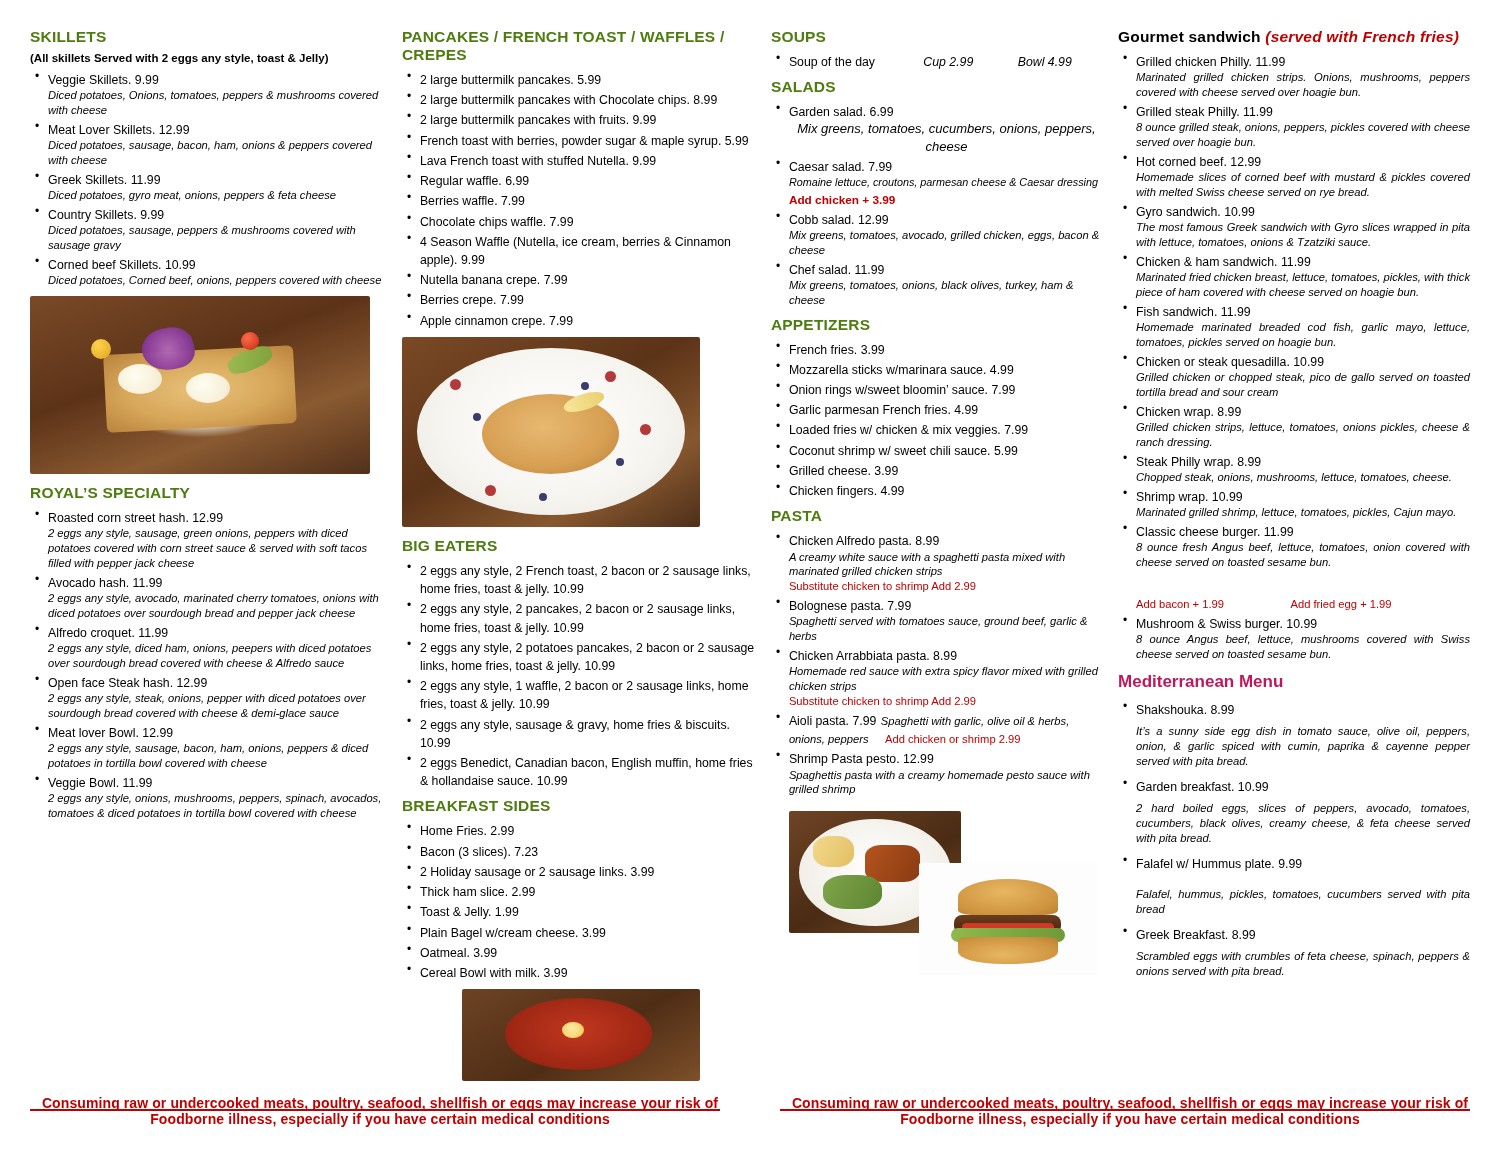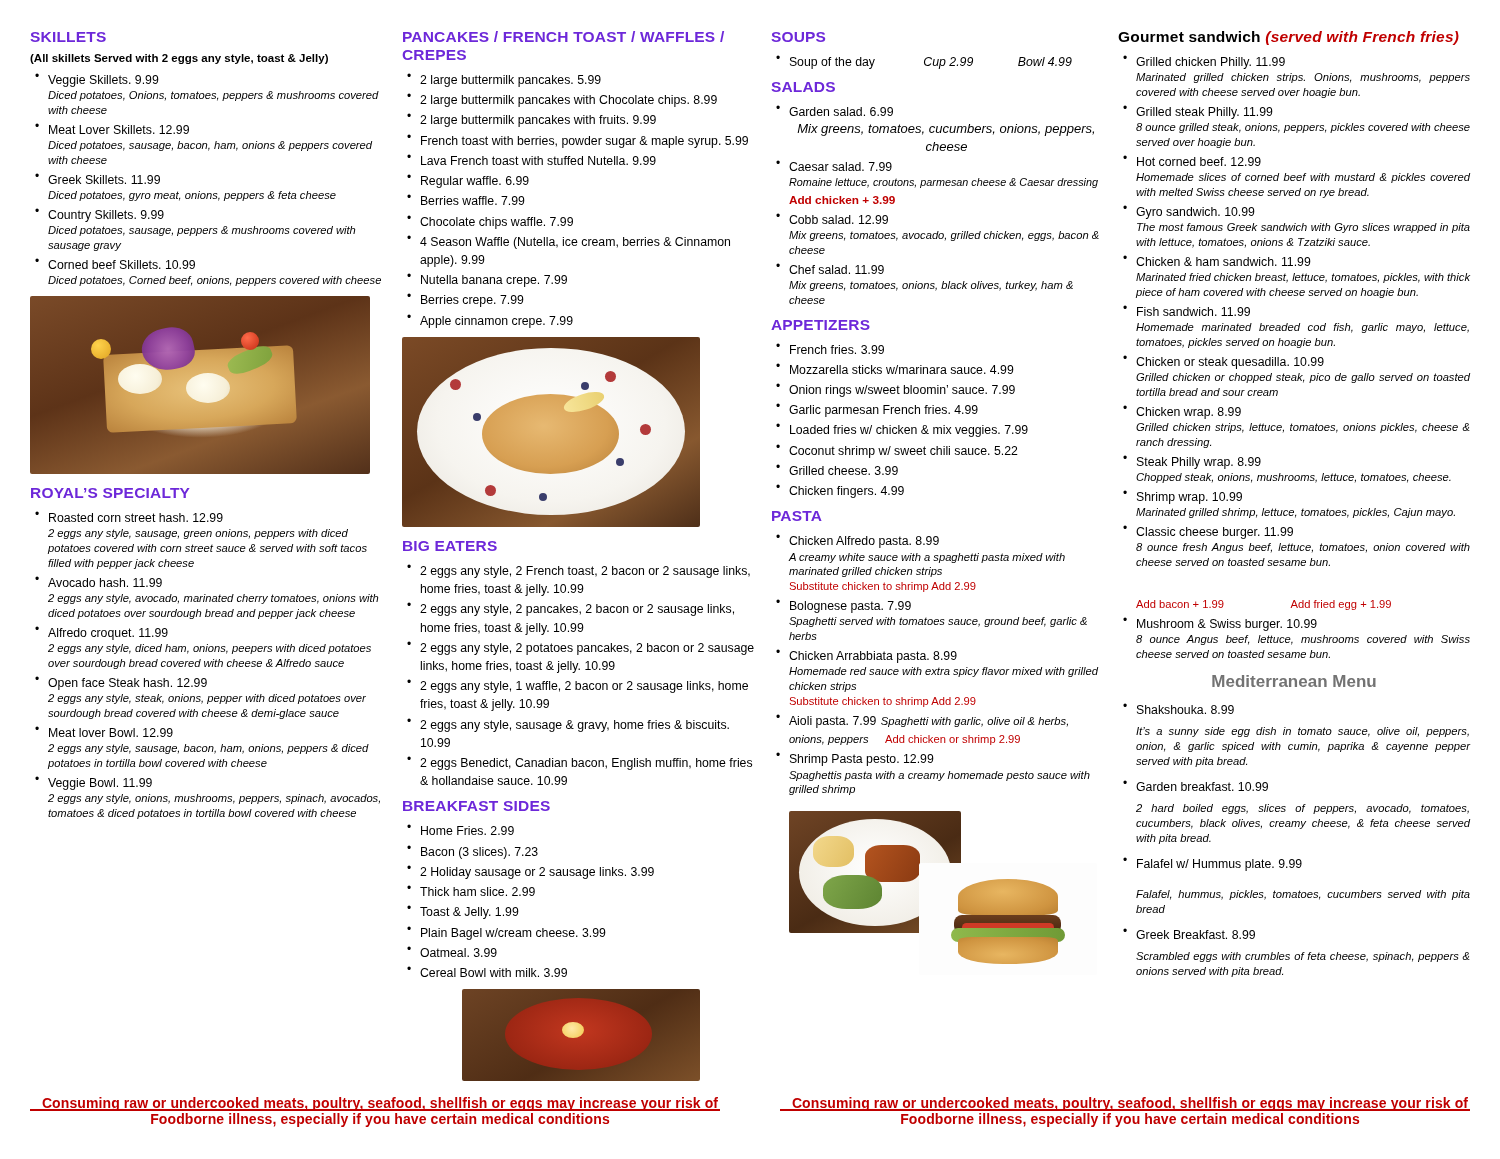--- a/index.html
+++ b/index.html
@@ -15,21 +15,21 @@
   .cols{display:flex;flex-direction:row;padding:28px 30px 0 30px;box-sizing:border-box;}
   .col{box-sizing:border-box;}
   .col1{width:375px;padding-right:14px;}
   .col2{width:372px;padding-right:14px;}
   .col3{width:350px;padding-right:14px;}
   .col4{width:355px;}
 
   h2.section{
     font-size:15.5px;font-weight:bold;margin:0 0 6px 0;letter-spacing:.2px;
   }
-  h2.red{color:#6d28d9;}
+  h2.red{color:#4d7c0f;}
   h2.black{color:#000;}
   .subnote{font-size:11.5px;font-weight:bold;margin:0 0 6px 0;}
   ul.items{list-style:none;margin:0 0 8px 0;padding:0;}
   ul.items > li{
     position:relative;padding-left:18px;margin-bottom:2px;
   }
   ul.items > li:before{
     content:"\2022";position:absolute;left:5px;top:-1px;font-size:12px;color:#000;
   }
   .name{font-size:12.3px;line-height:1.32;}
@@ -99,21 +99,21 @@
   .photo5 .bun{position:absolute;left:22%;top:14%;width:56%;height:32%;border-radius:50% 50% 14% 14%;
      background:radial-gradient(ellipse at 45% 35%, #e8b661 0%, #cf9440 70%, #b97f31 100%);}
   .photo5 .pat{position:absolute;left:20%;top:46%;width:60%;height:17%;border-radius:8px;
      background:linear-gradient(180deg,#6b3d1d,#46240f);}
   .photo5 .let{position:absolute;left:18%;top:58%;width:64%;height:12%;border-radius:8px;
      background:linear-gradient(90deg,#8fb94c,#6f9a36);}
   .photo5 .bun2{position:absolute;left:22%;top:66%;width:56%;height:24%;border-radius:14% 14% 45% 45%;
      background:radial-gradient(ellipse at 45% 65%, #e8b661 0%, #cf9440 70%, #b97f31 100%);}
   .photo5 .tomr{position:absolute;left:24%;top:53%;width:52%;height:8%;border-radius:6px;background:#cf3a26;}
 
-  .med-title{color:#737373;font-size:17px;font-weight:bold;text-align:center;margin:10px 0 8px 0;}
+  .med-title{color:#be185d;font-size:17px;font-weight:bold;margin:10px 0 8px 0;}
   .disclaimer{
     position:absolute;font-size:14px;font-weight:bold;color:#c00000;letter-spacing:.1px;
   }
   .hr-red{position:absolute;height:2px;background:#c00000;}
 </style>
 </head>
 <body>
 
 <div class="page">
   <div class="cols">
@@ -278,21 +278,21 @@
         </li>
       </ul>
 
       <h2 class="section red">APPETIZERS</h2>
       <ul class="items">
         <li><span class="name">French fries.   3.99</span></li>
         <li><span class="name">Mozzarella sticks w/marinara sauce.   4.99</span></li>
         <li><span class="name">Onion rings w/sweet bloomin’ sauce.   7.99</span></li>
         <li><span class="name">Garlic parmesan French fries.   4.99</span></li>
         <li><span class="name">Loaded fries w/ chicken &amp; mix veggies.   7.99</span></li>
-        <li><span class="name">Coconut shrimp w/ sweet chili sauce.   5.22</span></li>
+        <li><span class="name">Coconut shrimp w/ sweet chili sauce.   5.99</span></li>
         <li><span class="name">Grilled cheese.   3.99</span></li>
         <li><span class="name">Chicken fingers.   4.99</span></li>
       </ul>
 
       <h2 class="section red">PASTA</h2>
       <ul class="items">
         <li>
           <span class="name">Chicken Alfredo pasta.   8.99</span>
           <span class="desc">A creamy white sauce with a spaghetti pasta mixed with marinated grilled chicken strips</span>
           <span class="desc addon-red">Substitute chicken to shrimp Add 2.99</span>

